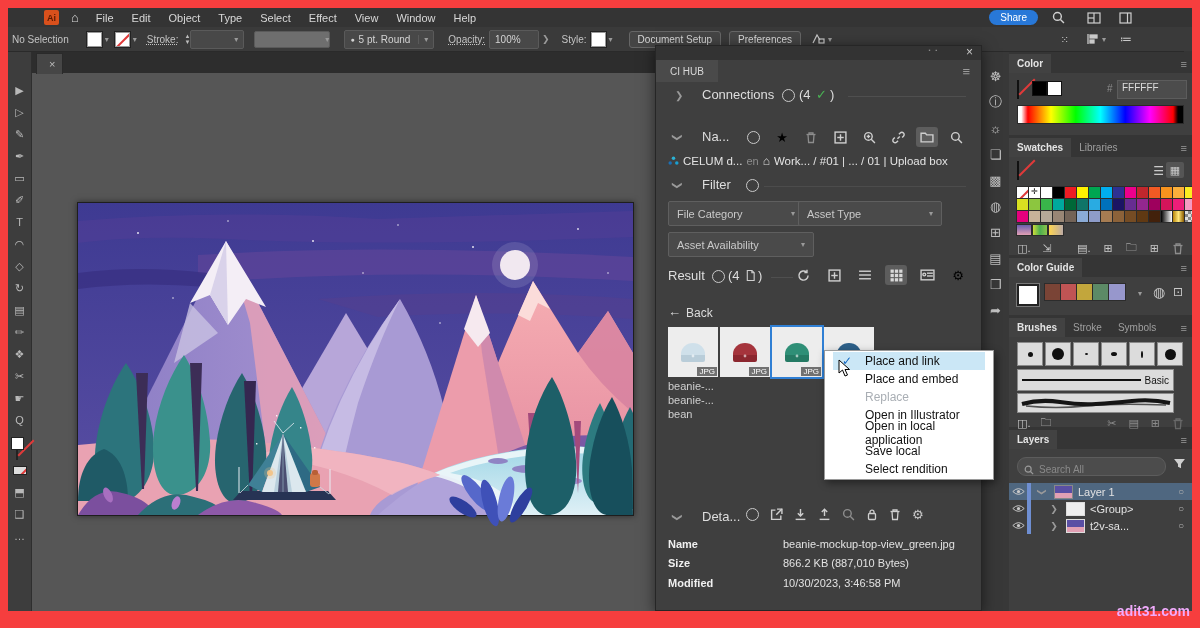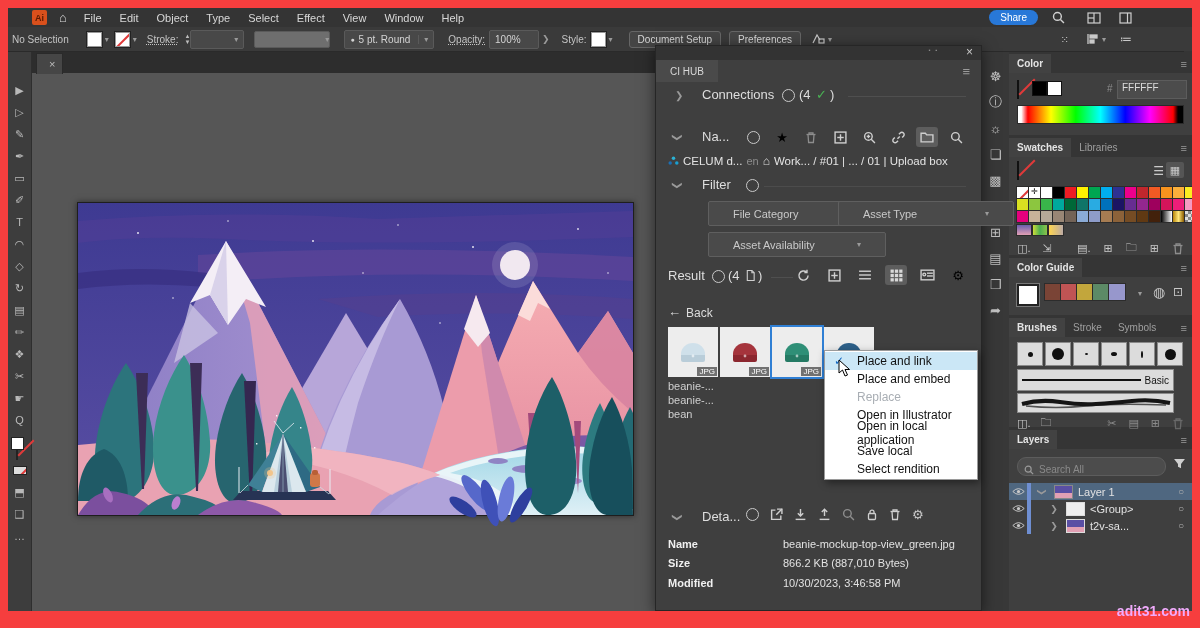--- a/index.html
+++ b/index.html
@@ -41,29 +41,29 @@
   #artboard{left:77px;top:202px;width:555px;height:312px;border:1px solid #1e1e1e;box-shadow:0 0 6px rgba(0,0,0,.5);z-index:2;background:#443f96;}
   
   #cihub{left:655px;top:45px;width:325px;bottom:17px;background:#3f3f3f;border:1px solid #262626;
          box-shadow:0 3px 14px rgba(0,0,0,.55);z-index:10;}
   #cihub-titlebar{left:0;top:0;right:0;height:14px;background:#333;}
   #cihub-tab{left:0;top:14px;width:62px;height:22px;background:#4a4a4a;color:#d9d9d9;font-size:10px;
              display:flex;align-items:center;justify-content:center;}
   .sec-head{color:#dedede;font-size:13px;}
   .divline{height:1px;background:#5a5a5a;}
   .dd{background:#4a4a4a;border:1px solid #5f5f5f;border-radius:2px;color:#c9c9c9;font-size:11px;
-      display:flex;align-items:center;justify-content:space-between;padding:0 24px;height:23px;margin-left:40px;}
+      display:flex;align-items:center;justify-content:space-between;padding:0 8px;height:23px;}
   .icobtn{width:22px;height:20px;display:flex;align-items:center;justify-content:center;border-radius:3px;}
   .icobtn.active{background:#5d5d5d;}
   .thumb{width:50px;height:50px;background:#ededed;position:relative;display:flex;align-items:center;justify-content:center;}
   .thumb.sel{outline:2px solid #2f7fd4;}
   .badge{position:absolute;right:1px;bottom:1px;background:rgba(96,96,96,.88);color:#fff;font-size:8px;padding:0 2px;}
   .thumb-label{color:#cfcfcf;font-size:11px;width:50px;overflow:hidden;}
   #ctxmenu{left:168px;top:304px;width:152px;background:#fff;border:1px solid #9a9a9a;
-           box-shadow:2px 3px 8px rgba(0,0,0,.45);z-index:12;padding:1px 0;}
+           box-shadow:2px 3px 8px rgba(0,0,0,.45);z-index:12;padding:1px 8px;}
   .cm-item{height:18px;display:flex;align-items:center;font-size:12px;color:#111;padding-left:32px;position:relative;}
   .cm-item.hl{background:#cbe7f6;}
   .cm-item.dis{color:#a9aeb4;}
   .cm-check{position:absolute;left:9px;color:#1268c3;font-size:12px;font-weight:bold;}
   .kv-k{color:#f0f0f0;font-weight:bold;font-size:11px;}
   .kv-v{color:#e2e2e2;font-size:11px;}
   
   #dock{left:981px;top:51px;width:27px;bottom:17px;background:#383838;border-left:1px solid #2d2d2d;border-right:1px solid #2d2d2d;
         display:flex;flex-direction:column;align-items:center;z-index:3;padding-top:12px;}
   .dock-ico{height:26px;color:#c2c2c2;font-size:13px;display:flex;align-items:center;justify-content:center;}
@@ -88,21 +88,21 @@
 <body>
 
 <div class="abs frame" style="left:0;top:0;width:1200px;height:8px;"></div>
 <div class="abs frame" style="left:0;top:0;width:8px;height:628px;"></div>
 <div class="abs frame" style="right:0;top:0;width:8px;height:628px;"></div>
 <div class="abs frame" style="left:0;bottom:0;width:1200px;height:17px;"></div>
 <div class="abs" id="watermark">adit31.com</div>
 
 <div class="abs" id="menubar">
   <div style="width:15px;height:15px;background:#d9501c;color:#5c1a00;font-size:9px;font-weight:bold;
-              display:flex;align-items:center;justify-content:center;margin-left:24px;border-radius:2px;">Ai</div>
+              display:flex;align-items:center;justify-content:center;margin-left:36px;border-radius:2px;">Ai</div>
   <div class="ico" style="font-size:13px;margin-left:12px;color:#d8d8d8;">⌂</div>
   <div id="menu-items" style="display:flex;margin-left:8px;">
       <span class="menu-item">File</span>
       <span class="menu-item">Edit</span>
       <span class="menu-item">Object</span>
       <span class="menu-item">Type</span>
       <span class="menu-item">Select</span>
       <span class="menu-item">Effect</span>
       <span class="menu-item">View</span>
       <span class="menu-item">Window</span>

